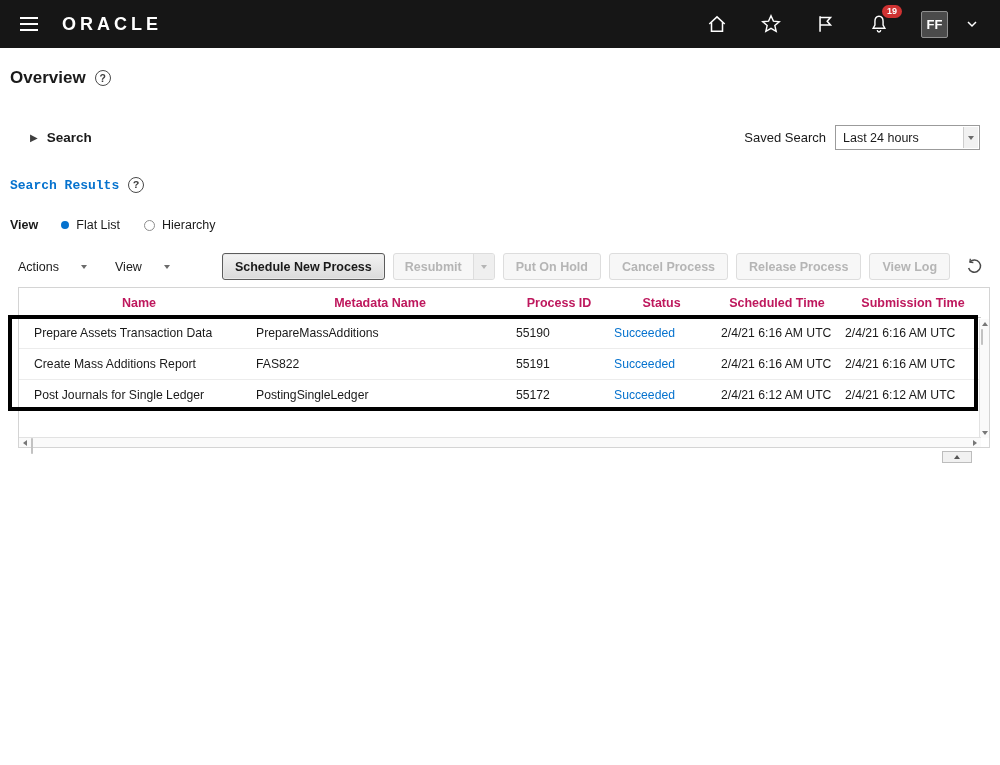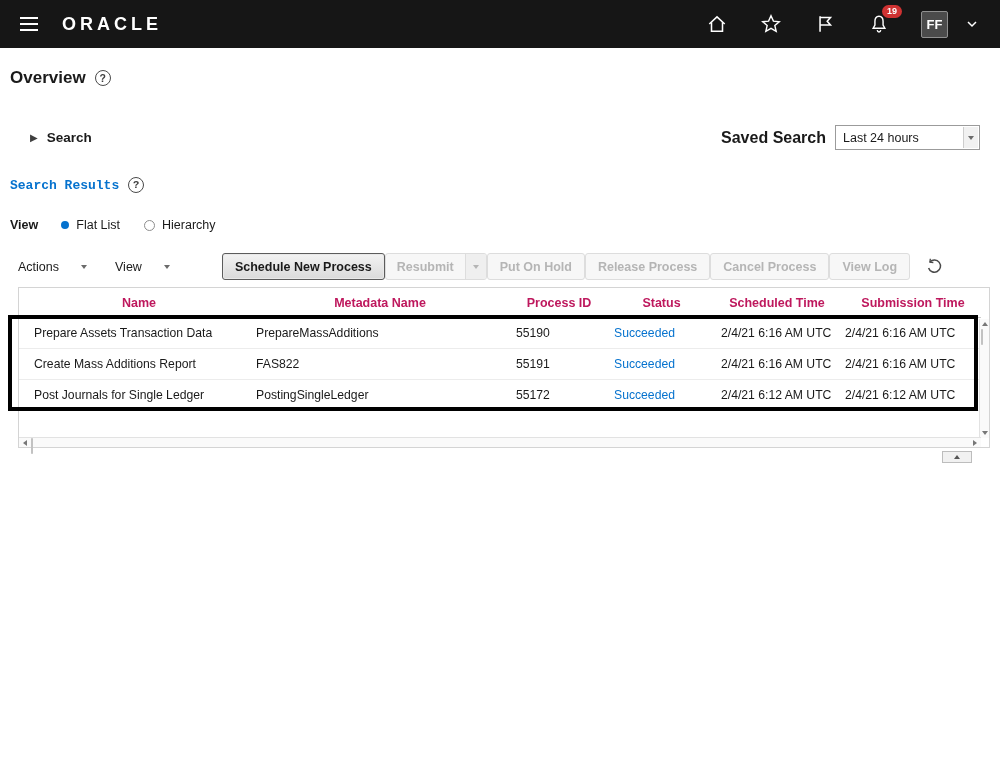--- a/index.html
+++ b/index.html
@@ -46,21 +46,21 @@
   .help-icon {
     width:16px; height:16px; border:1px solid #4a4a4a; border-radius:50%;
     display:inline-flex; align-items:center; justify-content:center;
     font-size:10.5px; font-weight:bold; color:#3c3c3c; cursor:pointer; flex:none;
   }
 
   .search-row { display:flex; align-items:center; margin-top:37px; }
   .disclosure { color:#3f3f3f; font-size:10px; margin-left:20px; cursor:pointer; }
   .search-title { font-weight:bold; font-size:13.5px; margin-left:9px; cursor:pointer; }
   .saved-search { display:flex; align-items:center; gap:9px; margin-left:auto; margin-right:10px; }
-  .saved-search-label { font-weight:bold; font-size:16px; }
+  .saved-search-label { font-weight:normal; font-size:13px; }
   .select {
     width:145px; height:25px; border:1px solid #9b9b9b; background:#ffffff;
     display:flex; align-items:center; padding-left:7px; position:relative;
     font-size:12.5px; cursor:pointer;
   }
   .select-arrow {
     position:absolute; right:1px; top:1px; bottom:1px; width:15px;
     background:#f1f1f1; border-left:1px solid #cdcdcd;
     display:flex; align-items:center; justify-content:center;
   }
@@ -73,21 +73,21 @@
   .view-label { font-weight:bold; margin-right:23px; }
   .radio-opt { display:flex; align-items:center; margin-right:24px; cursor:pointer; }
   .radio { border-radius:50%; flex:none; }
   .radio.selected { width:5px; height:5px; border:4px solid #0572ce; background:#ffffff; }
   .radio.unselected { width:11px; height:11px; border:1px solid #8d8d8d; background:#ffffff; }
   .radio-label { margin-left:7px; }
 
   
   .toolbar { display:flex; align-items:center; margin-top:21px; padding-left:8px; }
   .menu { display:flex; align-items:center; gap:22px; cursor:pointer; margin-right:28px; }
-  .btn-group { display:flex; align-items:center; margin-left:24px; }
+  .btn-group { display:flex; align-items:center; gap:8px; margin-left:24px; }
   .btn {
     height:27px; padding:0 12px; border-radius:3px; font-weight:bold; font-size:12.5px;
     border:1px solid #b9b9b9; background:linear-gradient(#fdfdfd,#e5e5e5);
     color:#1a1a1a; font-family:inherit; cursor:pointer;
   }
   .btn.emphasized { border:1px solid #5c5c5c; background:linear-gradient(#f3f3f3,#dadada); box-shadow:0 0 0 1px #e9e9e9 inset; }
   .btn.disabled, .split-btn.disabled { color:#b5b5b5; background:#f7f7f7; border-color:#dddddd; cursor:default; }
   .split-btn { display:flex; align-items:stretch; height:27px; border:1px solid #dddddd; border-radius:3px; overflow:hidden; background:#f7f7f7; font-weight:bold; }
   .split-main { display:flex; align-items:center; padding:0 11px; }
   .split-arrow { width:21px; border-left:1px solid #dddddd; background:#efefef; display:flex; align-items:center; justify-content:center; }
@@ -242,22 +242,22 @@
     </span>
     <div class="btn-group">
       <button class="btn emphasized">Schedule New Process</button>
       <div class="split-btn disabled">
         <span class="split-main">Resubmit</span>
         <span class="split-arrow">
             <span class="tri-down"></span>
           </span>
       </div>
       <button class="btn disabled">Put On Hold</button>
+      <button class="btn disabled">Cancel Process</button>
       <button class="btn disabled">Release Process</button>
-      <button class="btn disabled">Cancel Process</button>
       <button class="btn disabled">View Log</button>
     </div>
     <span class="refresh-btn">
       <svg width="19" height="19" viewBox="0 0 20 20" fill="none" stroke="#4a4a4a" stroke-width="1.6">
         <path d="M5.2 5.2 A6.4 6.4 0 1 1 3.8 11.5"></path>
         <path d="M5.6 1.8 L5.2 5.4 L8.8 5.8" stroke-width="1.4"></path>
       </svg>
     </span>
   </div>
 

